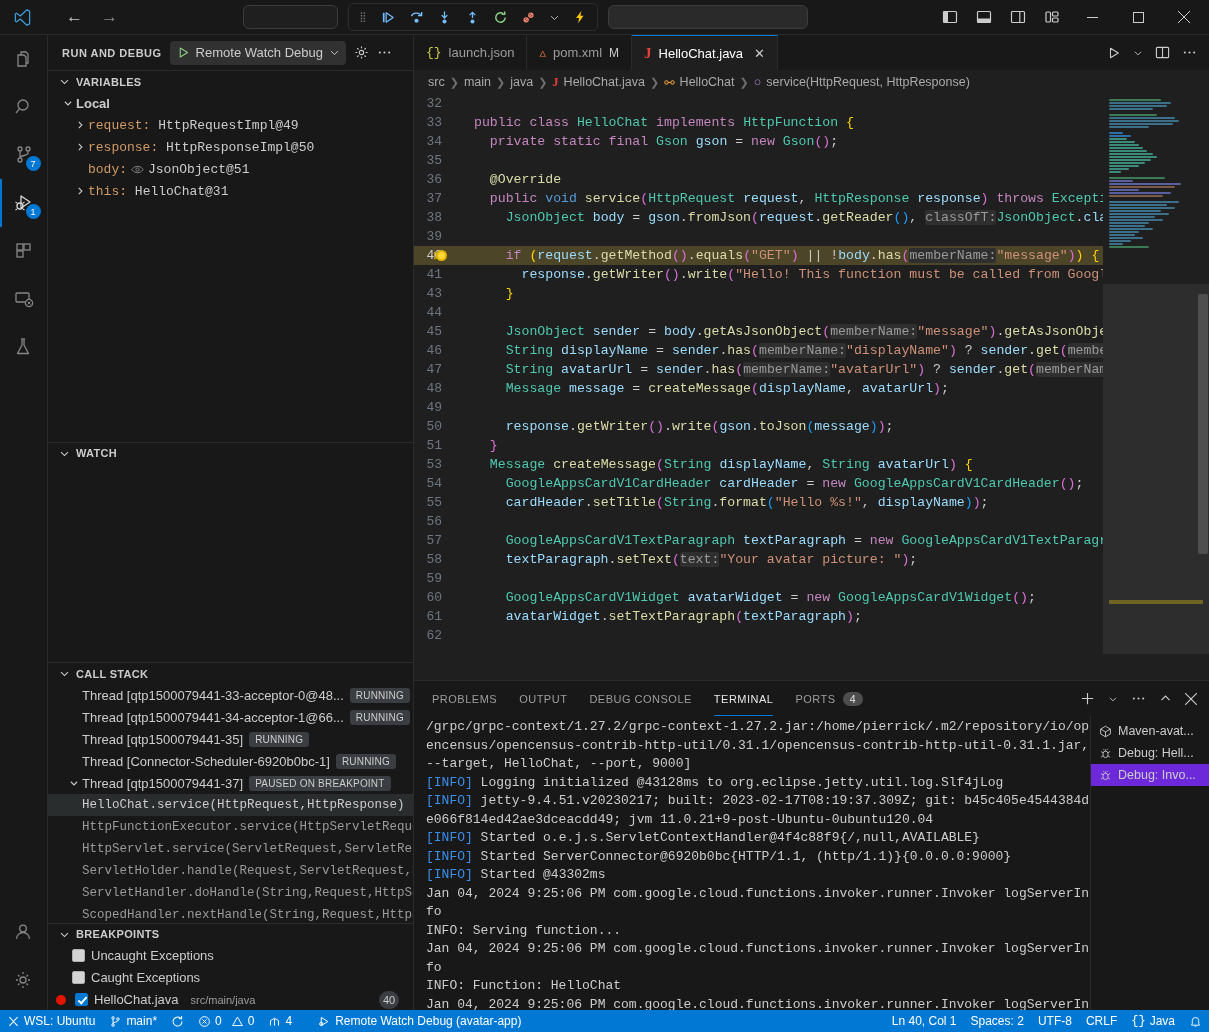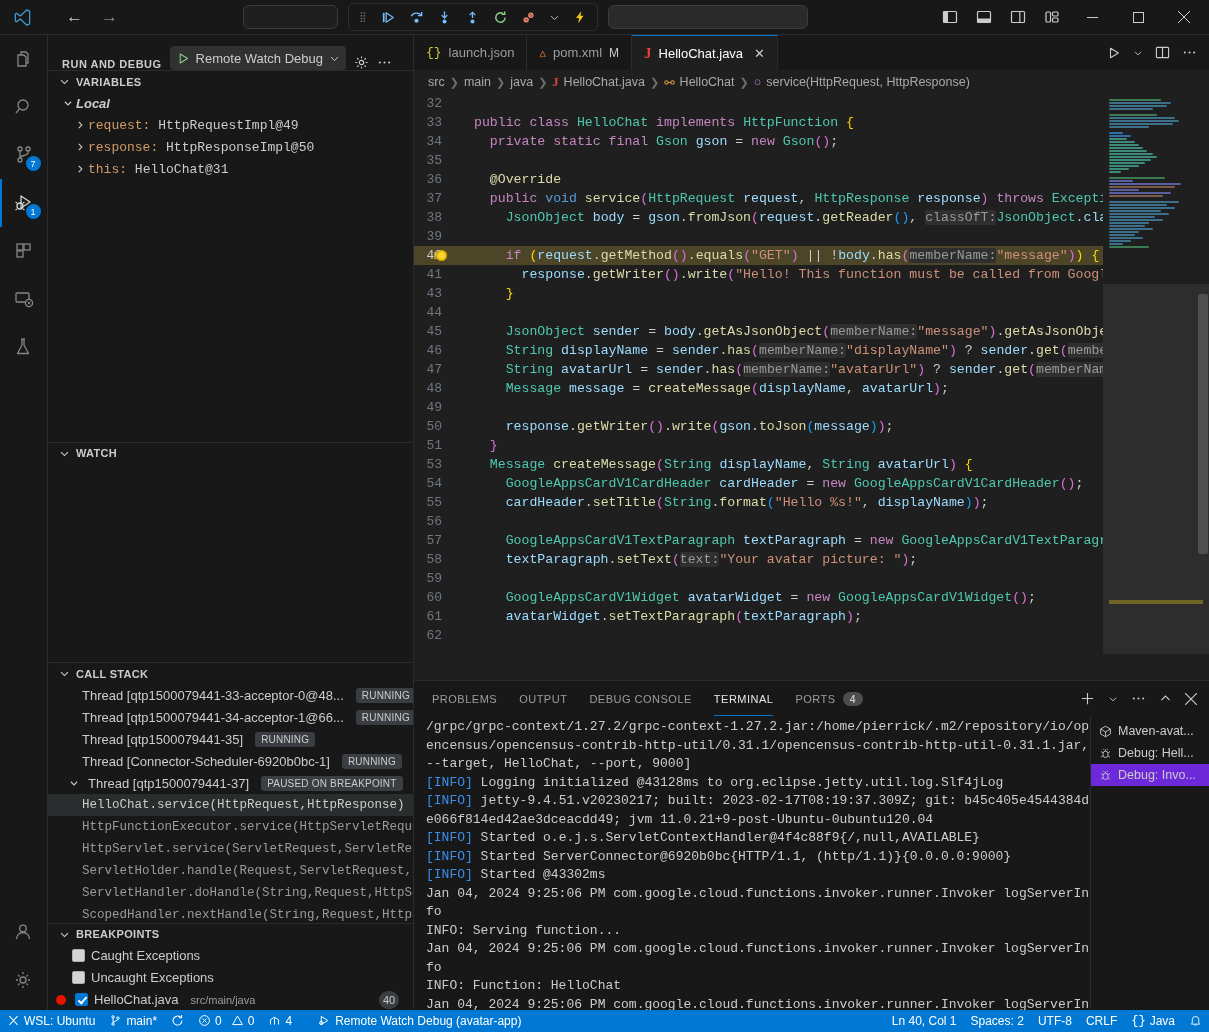--- a/index.html
+++ b/index.html
@@ -69,21 +69,21 @@
     font-family: "Liberation Sans", sans-serif;
   }
   .act-bottom { margin-top: auto; }
 
   
   .sidebar {
     width: 366px; background: #181818; flex: none; display: flex; flex-direction: column;
     border-right: 1px solid #2b2b2b; overflow: hidden;
   }
   .sb-header {
-    height: 35px; display: flex; align-items: flex-end; gap: 8px; padding: 0 8px 0 14px;
+    height: 35px; display: flex; align-items: center; gap: 8px; padding: 0 8px 0 14px;
     flex: none;
   }
   .sb-title { font-size: 11px; font-weight: bold; letter-spacing: .5px; color: #cccccc; }
   .launch-pick {
     display: flex; align-items: center; gap: 6px; background: #313131; border-radius: 4px;
     height: 24px; padding: 0 7px; flex: 1; max-width: 176px;
   }
   .launch-name { font-size: 13px; color: #cccccc; white-space: nowrap; }
   .sb-icon { color: #cccccc; display: flex; align-items: center; }
 
@@ -94,27 +94,27 @@
     border-top: 1px solid #2b2b2b; flex: none;
   }
   .sec-body { overflow: hidden; font-size: 13px; }
   .chev { width: 16px; display: inline-flex; align-items: center; justify-content: center; color: #cccccc; }
 
   .var-row { height: 22px; display: flex; align-items: center; padding-left: 12px; white-space: nowrap;
              font-family: "Liberation Mono", monospace; font-size: 13px; }
   .var-row .chev { width: 16px; }
   .var-name { color: #d19a66; }
   .var-val { color: #cccccc; }
-  .lbl-local { color: #cccccc; font-weight: bold; font-family: "Liberation Sans", sans-serif; font-style: italic; }
+  .lbl-local { color: #cccccc; font-weight: bold; font-family: "Liberation Sans", sans-serif; }
   .eye { color: #8a8a8a; margin: 0 4px; }
 
   .watch-body { height: 200px; }
 
   .cs-row {
-    height: 22px; display: flex; align-items: center; padding-left: 18px; gap: 6px;
+    height: 22px; display: flex; align-items: center; padding-left: 18px; 
     white-space: nowrap; overflow: hidden;
   }
   .cs-row.selected { background: #2a2d2e; }
   .cs-thread { font-size: 13px; color: #cccccc; }
   .cs-frame { font-family: "Liberation Mono", monospace; font-size: 12.5px; color: #cccccc; padding-left: 16px; }
   .cs-frame.dim { color: #9a9a9a; }
   .cs-tag {
     background: #3a3d41; color: #cccccc; font-size: 10px; border-radius: 3px;
     padding: 2px 6px; margin-left: 6px; white-space: nowrap; letter-spacing: .2px;
   }
@@ -223,21 +223,21 @@
             font-size: 12.5px; color: #cccccc; white-space: nowrap; overflow: hidden; }
   .tl-row.active { background: #6d28d9; }
 
   
   .statusbar {
     height: 22px; background: #0078d4; color: #ffffff; display: flex; align-items: center;
     font-size: 12px; flex: none;
   }
   .sb-left { display: flex; align-items: center; }
   .sb-right { display: flex; align-items: center; margin-left: auto; }
-  .sb-item { display: flex; gap: 4px; padding: 4px 7px; height: 22px; }
+  .sb-item { display: flex; align-items: center; gap: 4px; padding: 4px 7px; height: 22px; }
   svg { display: block; }
 </style>
 </head>
 <body>
 
 <div class="app">
 
   <div class="titlebar">
     <div class="vscode-logo">
       <svg width="19" height="19" viewBox="0 0 24 24">
@@ -478,20 +478,31 @@
             <span class="chev">
               <svg width="10" height="10" viewBox="0 0 16 16">
                   <path d="M6 3l5 5-5 5" fill="none" stroke="#cccccc" stroke-width="1.7"></path>
                 </svg>
             </span>
             <span class="var-name">response:</span>
             <span>&nbsp;</span>
             <span class="var-val">HttpResponseImpl@50</span>
           </div>
           <div class="var-row" style="padding-left:24px">
+            <span class="chev"></span>
+            <span class="var-name">body:</span>
+            <span class="eye">
+              <svg width="13" height="11" viewBox="0 0 16 12">
+                  <path d="M1 6s2.6-4 7-4 7 4 7 4-2.6 4-7 4-7-4-7-4z" fill="none" stroke="#8a8a8a" stroke-width="1.1"></path>
+                  <circle cx="8" cy="6" r="2" fill="none" stroke="#8a8a8a" stroke-width="1.1"></circle>
+                </svg>
+            </span>
+            <span class="var-val">JsonObject@51</span>
+          </div>
+          <div class="var-row" style="padding-left:24px">
             <span class="chev">
               <svg width="10" height="10" viewBox="0 0 16 16">
                   <path d="M6 3l5 5-5 5" fill="none" stroke="#cccccc" stroke-width="1.7"></path>
                 </svg>
             </span>
             <span class="var-name">this:</span>
             <span>&nbsp;</span>
             <span class="var-val">HelloChat@31</span>
           </div>
         </div>
@@ -570,25 +581,25 @@
           <span class="chev">
             <svg width="11" height="11" viewBox="0 0 16 16">
                 <path d="M3 6l5 5 5-5" fill="none" stroke="#cccccc" stroke-width="1.6"></path>
               </svg>
           </span>
           <span>BREAKPOINTS</span>
         </div>
         <div class="sec-body">
           <div class="bp-row">
             <span class="cbx"></span>
-            <span>Caught Exceptions</span>
+            <span>Uncaught Exceptions</span>
           </div>
           <div class="bp-row">
             <span class="cbx"></span>
-            <span>Uncaught Exceptions</span>
+            <span>Caught Exceptions</span>
           </div>
           <div class="bp-row">
             <span class="bp-dot"></span>
             <span class="cbx checked"></span>
             <span>HelloChat.java</span>
             <span class="bp-path">src/main/java</span>
             <span class="bp-count">40</span>
           </div>
         </div>
       </div>

